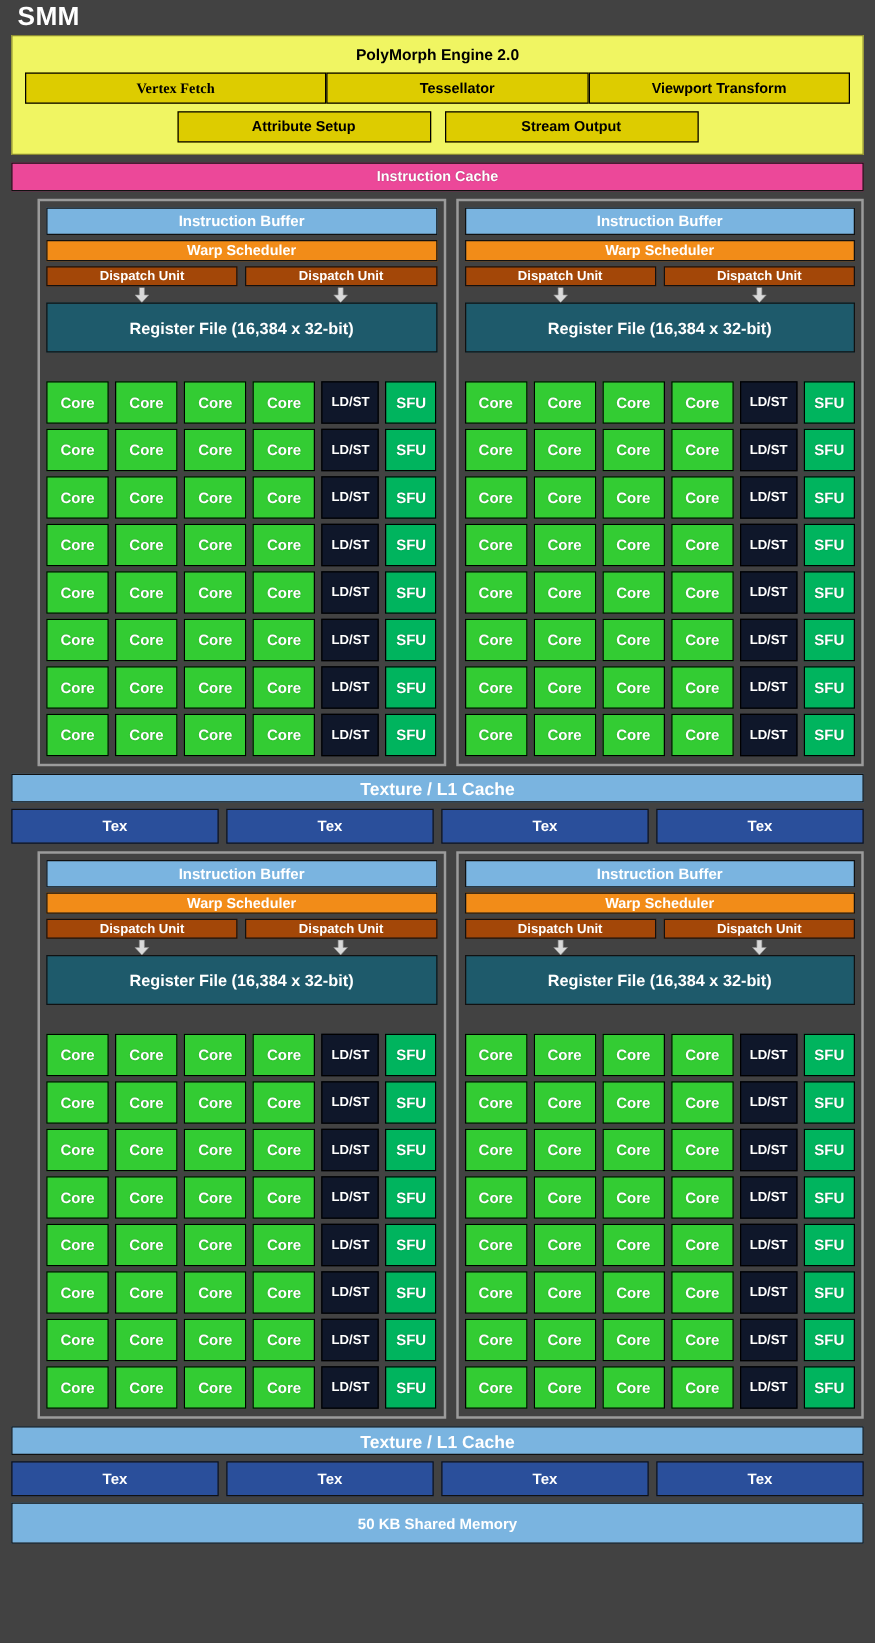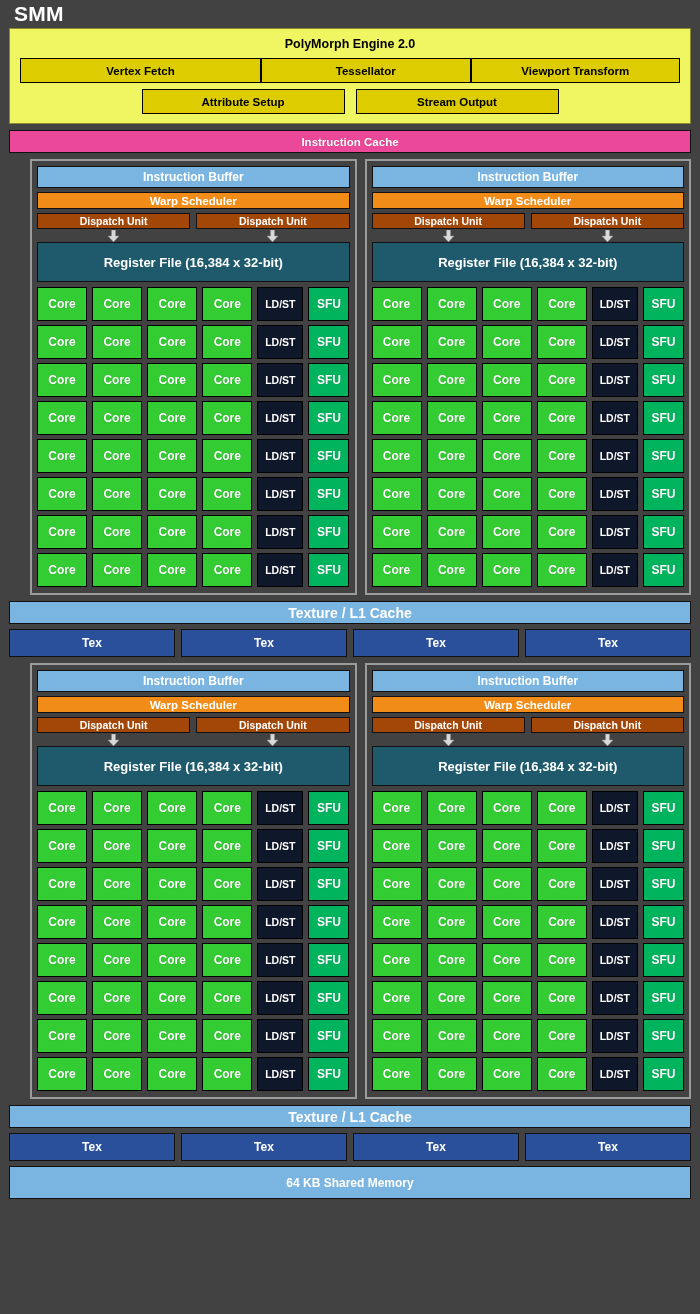--- a/index.html
+++ b/index.html
@@ -74,21 +74,21 @@
     border: 1px solid #000;
     box-sizing: border-box;
     height: 25px;
     display: flex;
     align-items: center;
     justify-content: center;
     color: #000;
     font-size: 11.5px;
     font-weight: bold;
   }
-  .pm-box.w1 { width: 245px; }
+  .pm-box.w1 { width: 245px; font-family: Liberation Serif, serif; }
   .pm-box.w2 { width: 213px; }
   .pm-box.w3 { width: 213px; }
   .pm-box.w4 { width: 203px; text-align: right; }
   .pm-box.w5 { width: 203px; }
 
   
   .instr-cache {
     margin-top: 6px;
     height: 23px;
     background: #ec4899;
@@ -156,21 +156,21 @@
     width: 13px;
     height: 12px;
     display: block;
   }
   .rf-bar {
     height: 40px;
     background: #1e5a6b;
     color: #fff;
     font-size: 13px;
     font-weight: bold;
-    margin-bottom: 5px;
+    margin-bottom: 23px;
   }
 
   
   .core-grid {
     display: grid;
     grid-template-columns: repeat(4, 1fr) 0.92fr 0.82fr;
     gap: 4px 5px;
   }
   .cell {
     box-sizing: border-box;
@@ -539,15 +539,15 @@
   </div>
 
   <div class="bar tex-cache">Texture / L1 Cache</div>
   <div class="tex-row">
       <div class="bar tex-box">Tex</div>
       <div class="bar tex-box">Tex</div>
       <div class="bar tex-box">Tex</div>
       <div class="bar tex-box">Tex</div>
     </div>
 
-  <div class="bar shared-mem">64 KB Shared Memory</div>
+  <div class="bar shared-mem">50 KB Shared Memory</div>
 
 </div>
 
 </body></html>

